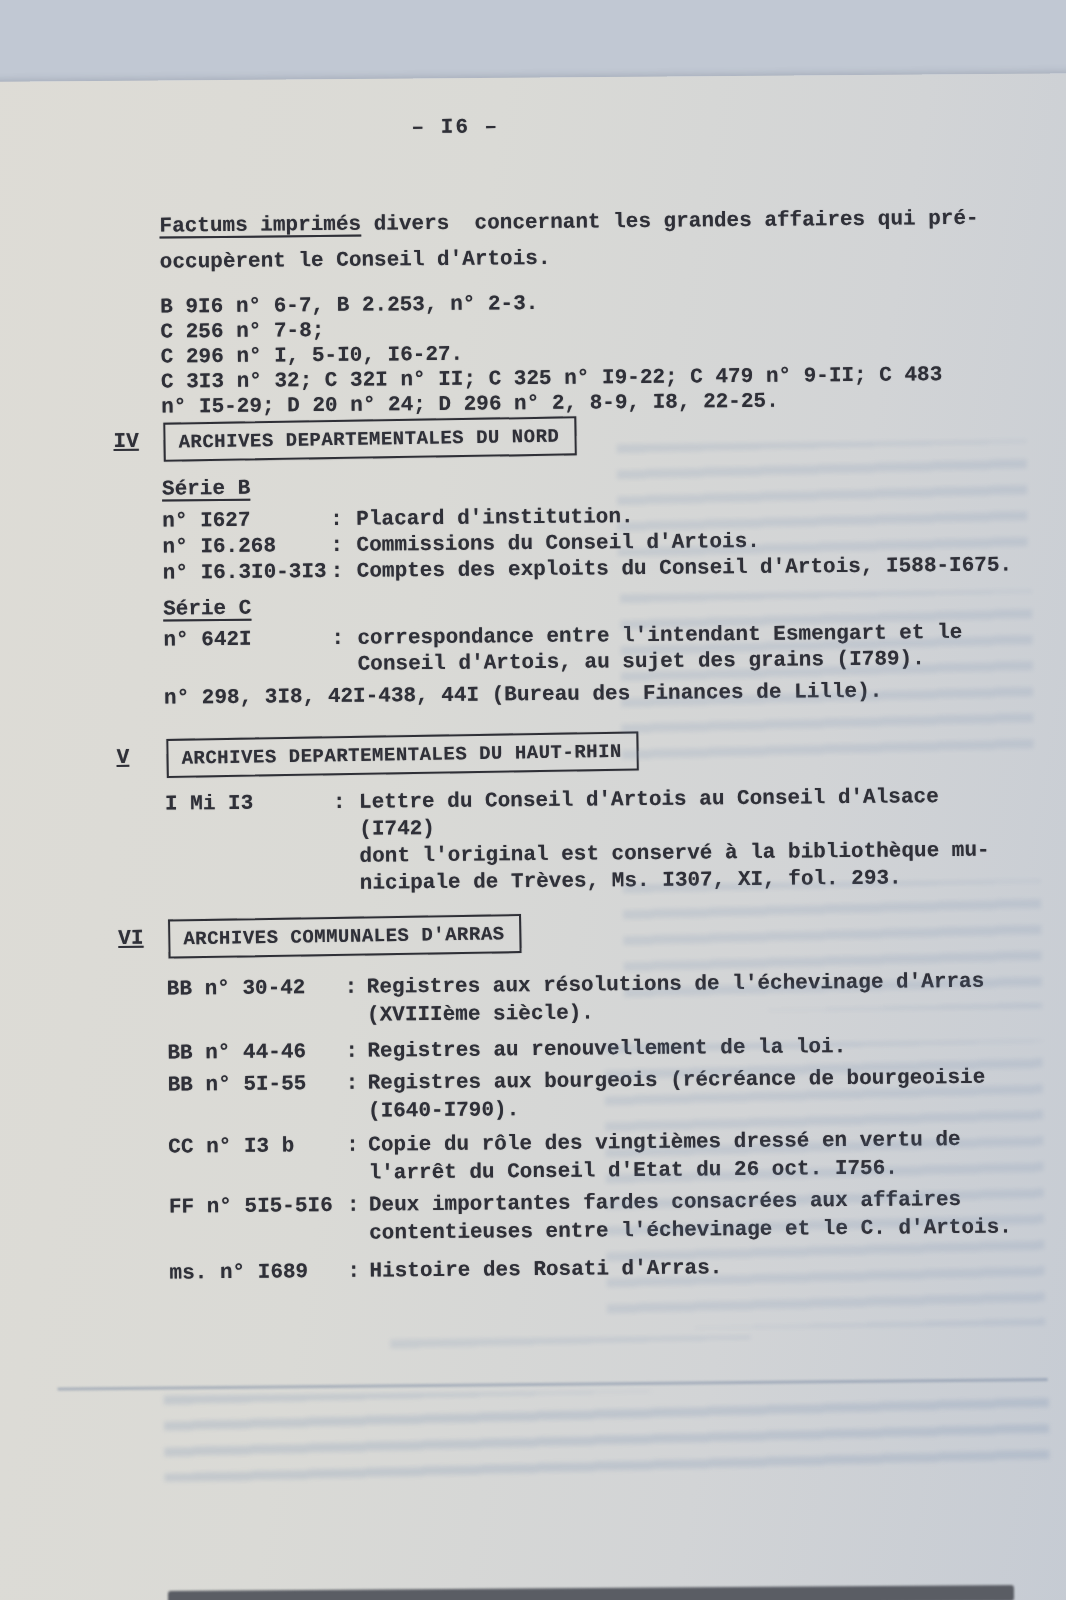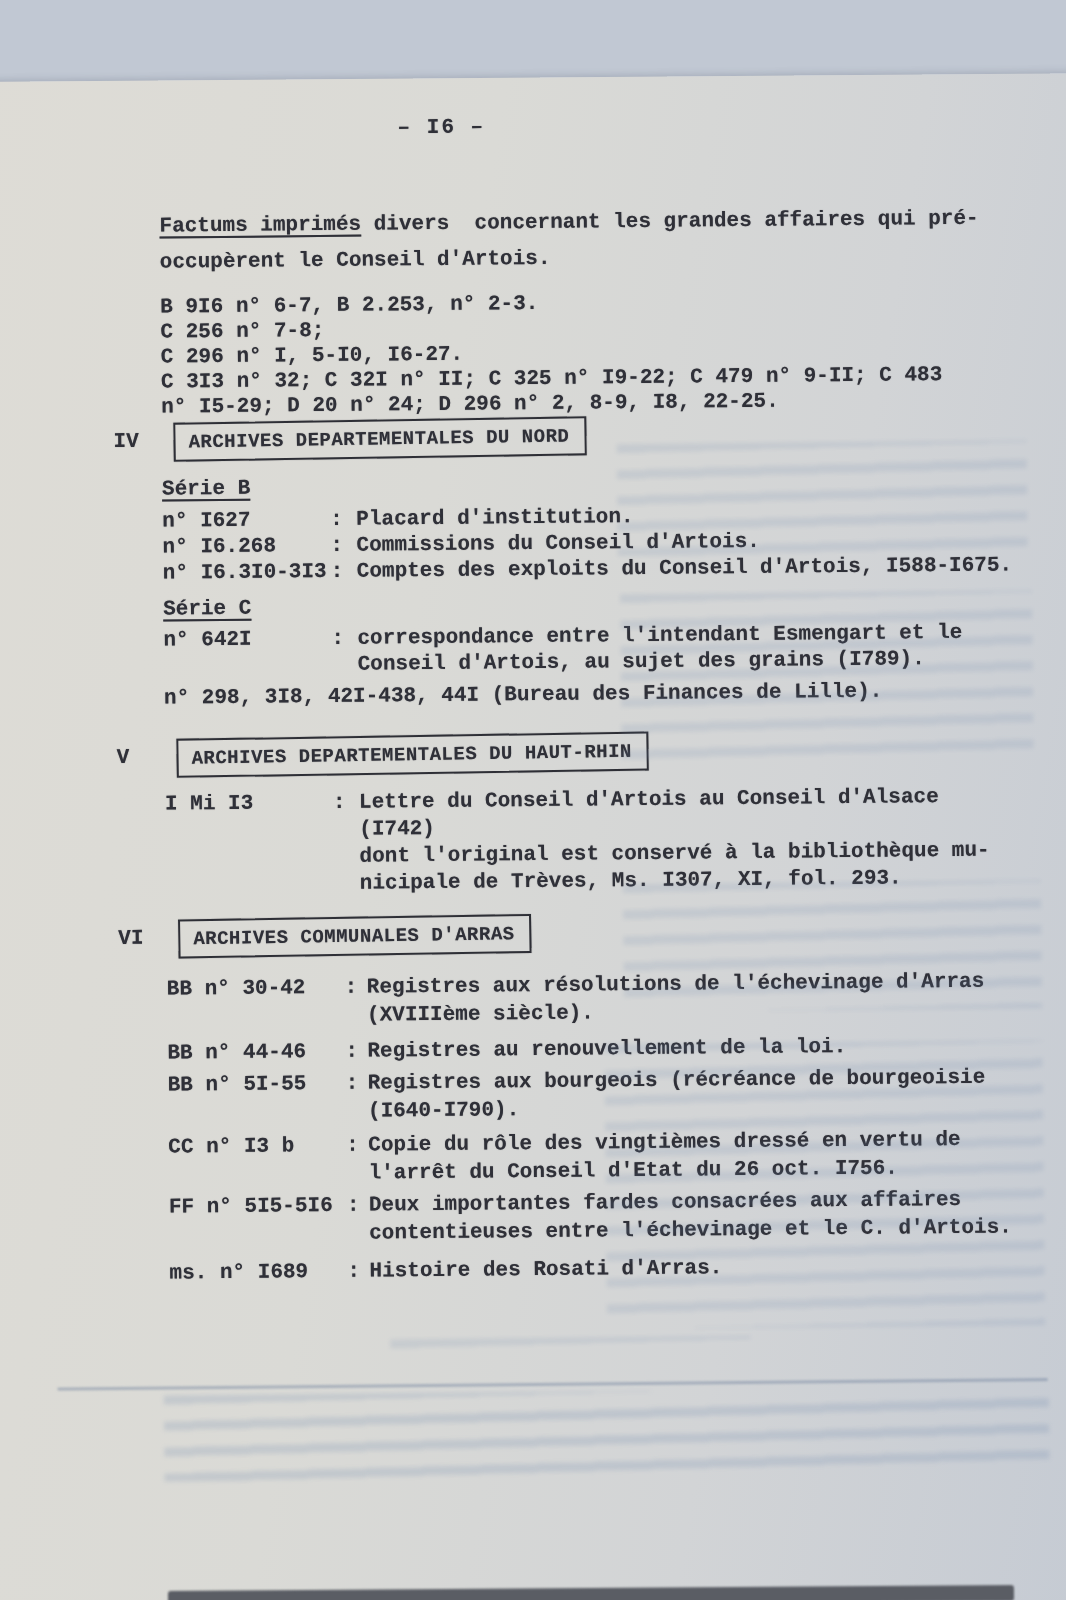--- a/index.html
+++ b/index.html
@@ -26,29 +26,29 @@
     position:absolute;left:0;top:0;width:1066px;height:1600px;
     transform:rotate(-0.55deg);transform-origin:533px 800px;
     color:#2f3038;
   }
   .txtline,.pageno,.lbl,.colon,.numeral,.series-head,.tbox span,.note{
     text-shadow:0 0 1px rgba(47,48,56,.5);
     font-weight:700;
     white-space:pre-wrap;
   }
   .pageno{
-    position:absolute;left:404px;top:115px;font-size:21px;letter-spacing:2px;
+    position:absolute;left:418px;top:115px;font-size:21px;letter-spacing:2px;
   }
   .main{position:absolute;left:165px;top:205px;width:860px;font-size:21px;}
   .intro{line-height:36px;}
   .u{text-decoration:underline;text-decoration-thickness:2px;text-underline-offset:5px;}
   .refs{margin-top:14px;line-height:25px;}
   .sec4{margin-top:2px;}
   .sec-head{display:flex;align-items:center;margin-left:-48px;}
-  .numeral{width:30px;font-size:21px;margin-right:30px;}
+  .numeral{width:30px;font-size:21px;margin-right:20px;text-decoration:underline;}
   .tbox{
     display:inline-block;border:2.5px solid #2e2f36;padding:6px 15px 5px 13px;
     font-size:19px;letter-spacing:0.5px;line-height:24px;
     transform:rotate(-0.35deg);
     box-shadow:0 0 1px rgba(47,48,56,.6);
   }
   .series-head{margin-top:16px;line-height:26px;}
   .entries{margin-top:6px;}
   .entry{display:flex;line-height:26px;}
   .lbl{width:168px;flex:0 0 168px;}

